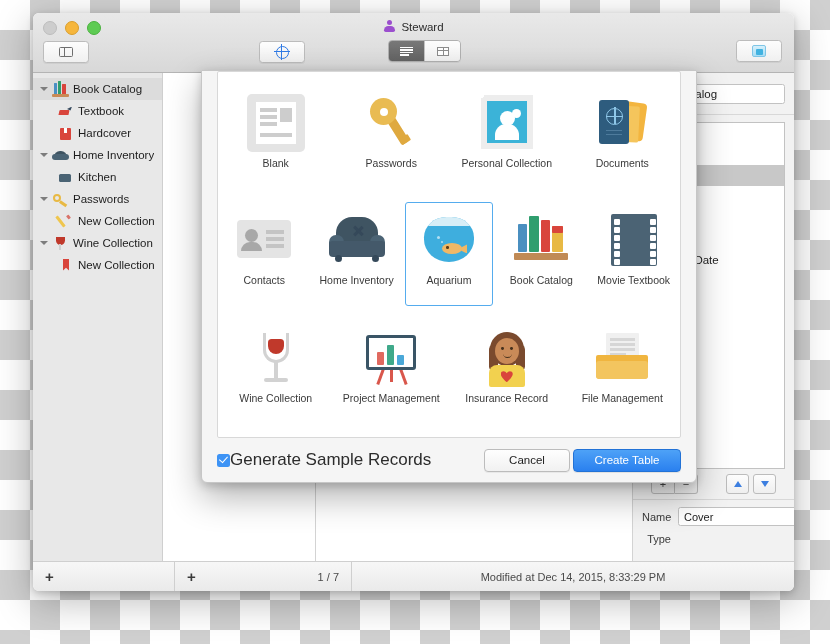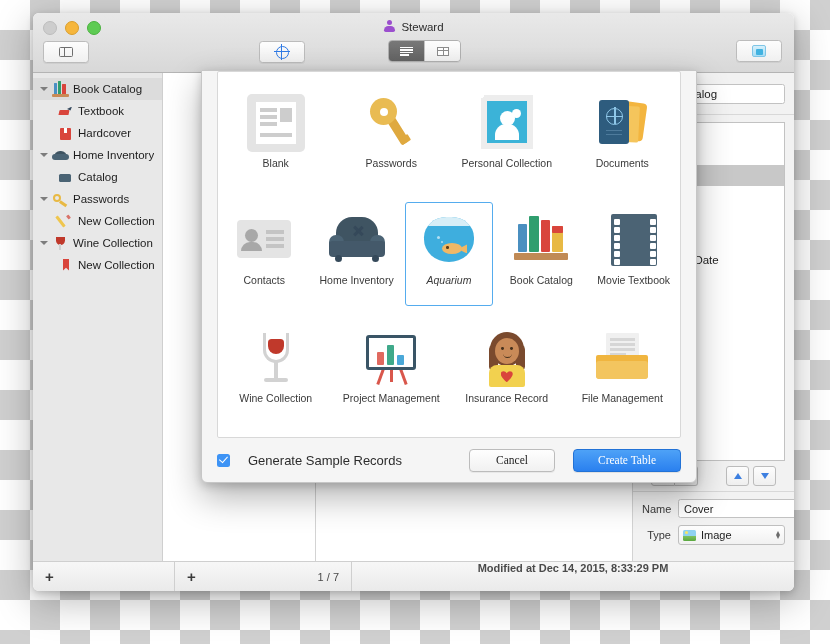--- a/index.html
+++ b/index.html
@@ -302,21 +302,21 @@
   
   .statusbar {
     height: 29px; flex: 0 0 29px;
     background: linear-gradient(to bottom, #f7f7f7, #eaeaea);
     border-top: 1px solid #cfcfcf;
     display: flex; align-items: stretch;
     font-size: 11px; color: #4a4a4a;
   }
   .sb-seg1 { width: 129px; flex:0 0 129px; display:flex; align-items:center; padding-left: 12px; border-right:1px solid #cfcfcf; }
   .sb-seg2 { width: 152px; flex:0 0 152px; display:flex; align-items:center; justify-content:space-between; padding: 0 12px; border-right:1px solid #cfcfcf;}
-  .sb-seg3 { flex:1 1 auto; display:flex; align-items:flex-start; justify-content:center;font-weight:bold; }
+  .sb-seg3 { flex:1 1 auto; display:flex; align-items:center; justify-content:center; }
   .plus-ico { font-size: 15px; color: #3a3a3a; line-height: 1; font-weight: bold; }
 
   
   .sheet {
     position: absolute;
     left: 168px; top: 57px;
     width: 494px; height: 411px;
     background: #f5f5f5;
     border: 1px solid #c6c6c6;
     border-radius: 0 0 6px 6px;
@@ -341,32 +341,32 @@
     overflow: hidden;
   }
   .grid-row { display: flex; justify-content: space-around; align-items: flex-start; }
   .tile {
     width: 88px; height: 104px;
     display: flex; flex-direction: column; align-items: center; justify-content: flex-start;
     padding-top: 6px; box-sizing: border-box;
     border: 1.5px solid transparent; border-radius: 3px;
     cursor: default;
   }
-  .tile.selected { border-color: #55acee; font-style: italic; }
+  .tile.selected { border-color: #55acee; }
   .tile-ico { width: 62px; height: 62px; position: relative; }
   .tile-label { font-size: 10.5px; color: #3a3a3a; margin-top: 3px; text-align:center; white-space:nowrap; }
 
   .sheet-footer {
     flex: 0 0 auto;
     height: 44px;
     display: flex; align-items: center; justify-content: space-between;
     padding: 0 15px;
   }
-  .gen-row { display: flex; align-items: center; gap: 18px; font-size: 13px; color: #2c2c2c; cursor: default;}
-  .btns { display: flex; gap: 18px; align-items: center; font-family: Liberation Serif, serif; }
+  .gen-row { display: flex; align-items: center; gap: 0; font-size: 17px; color: #2c2c2c; cursor: default;}
+  .btns { display: flex; gap: 3px; align-items: center; }
   .btn {
     height: 21px; min-width: 62px; padding: 0 11px;
     border-radius: 4px; font-size: 11.5px;
     display: inline-flex; align-items: center; justify-content: center;
     cursor: default;
   }
   .btn.secondary {
     background: linear-gradient(to bottom, #fefefe, #f1f1f1);
     border: 1px solid #bcbcbc; color: #1d1d1d;
     box-shadow: 0 1px 0 rgba(0,0,0,0.05);
@@ -562,21 +562,21 @@
           </div>
           <div class="sb-row group">
             <span class="disclosure">
               <i></i>
             </span>
             <span class="sb-ico ico-sofa"></span>
             <span class="sb-label">Home Inventory</span>
           </div>
           <div class="sb-row child">
             <span class="sb-ico ico-kitchen"></span>
-            <span class="sb-label">Catalog</span>
+            <span class="sb-label">Kitchen</span>
           </div>
           <div class="sb-row group">
             <span class="disclosure">
               <i></i>
             </span>
             <span class="sb-ico ico-key"></span>
             <span class="sb-label">Passwords</span>
           </div>
           <div class="sb-row child">
             <span class="sb-ico ico-pencil"></span>
@@ -674,25 +674,20 @@
             </div>
           </div>
 
           <div class="rp-bottom">
             <div class="rp-frow">
               <span class="rp-flabel">Name</span>
               <input class="rp-finput" readonly="" value="Cover" style="">
             </div>
             <div class="rp-frow">
               <span class="rp-flabel">Type</span>
-              <span class="rp-fselect">
-                <span class="img-chip"></span>
-                <span style="flex:1 1 auto;">Image</span>
-                <span class="stepper">▴<br>▾</span>
-              </span>
             </div>
           </div>
         </div>
       </div>
 
     </div>
 
     <div class="statusbar">
       <div class="sb-seg1">
         <span class="plus-ico">+</span>

